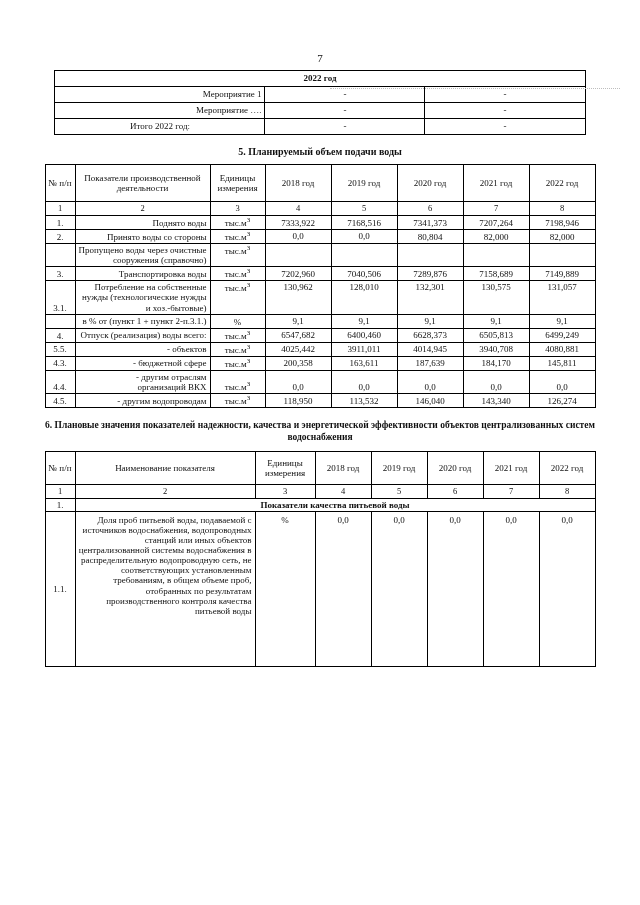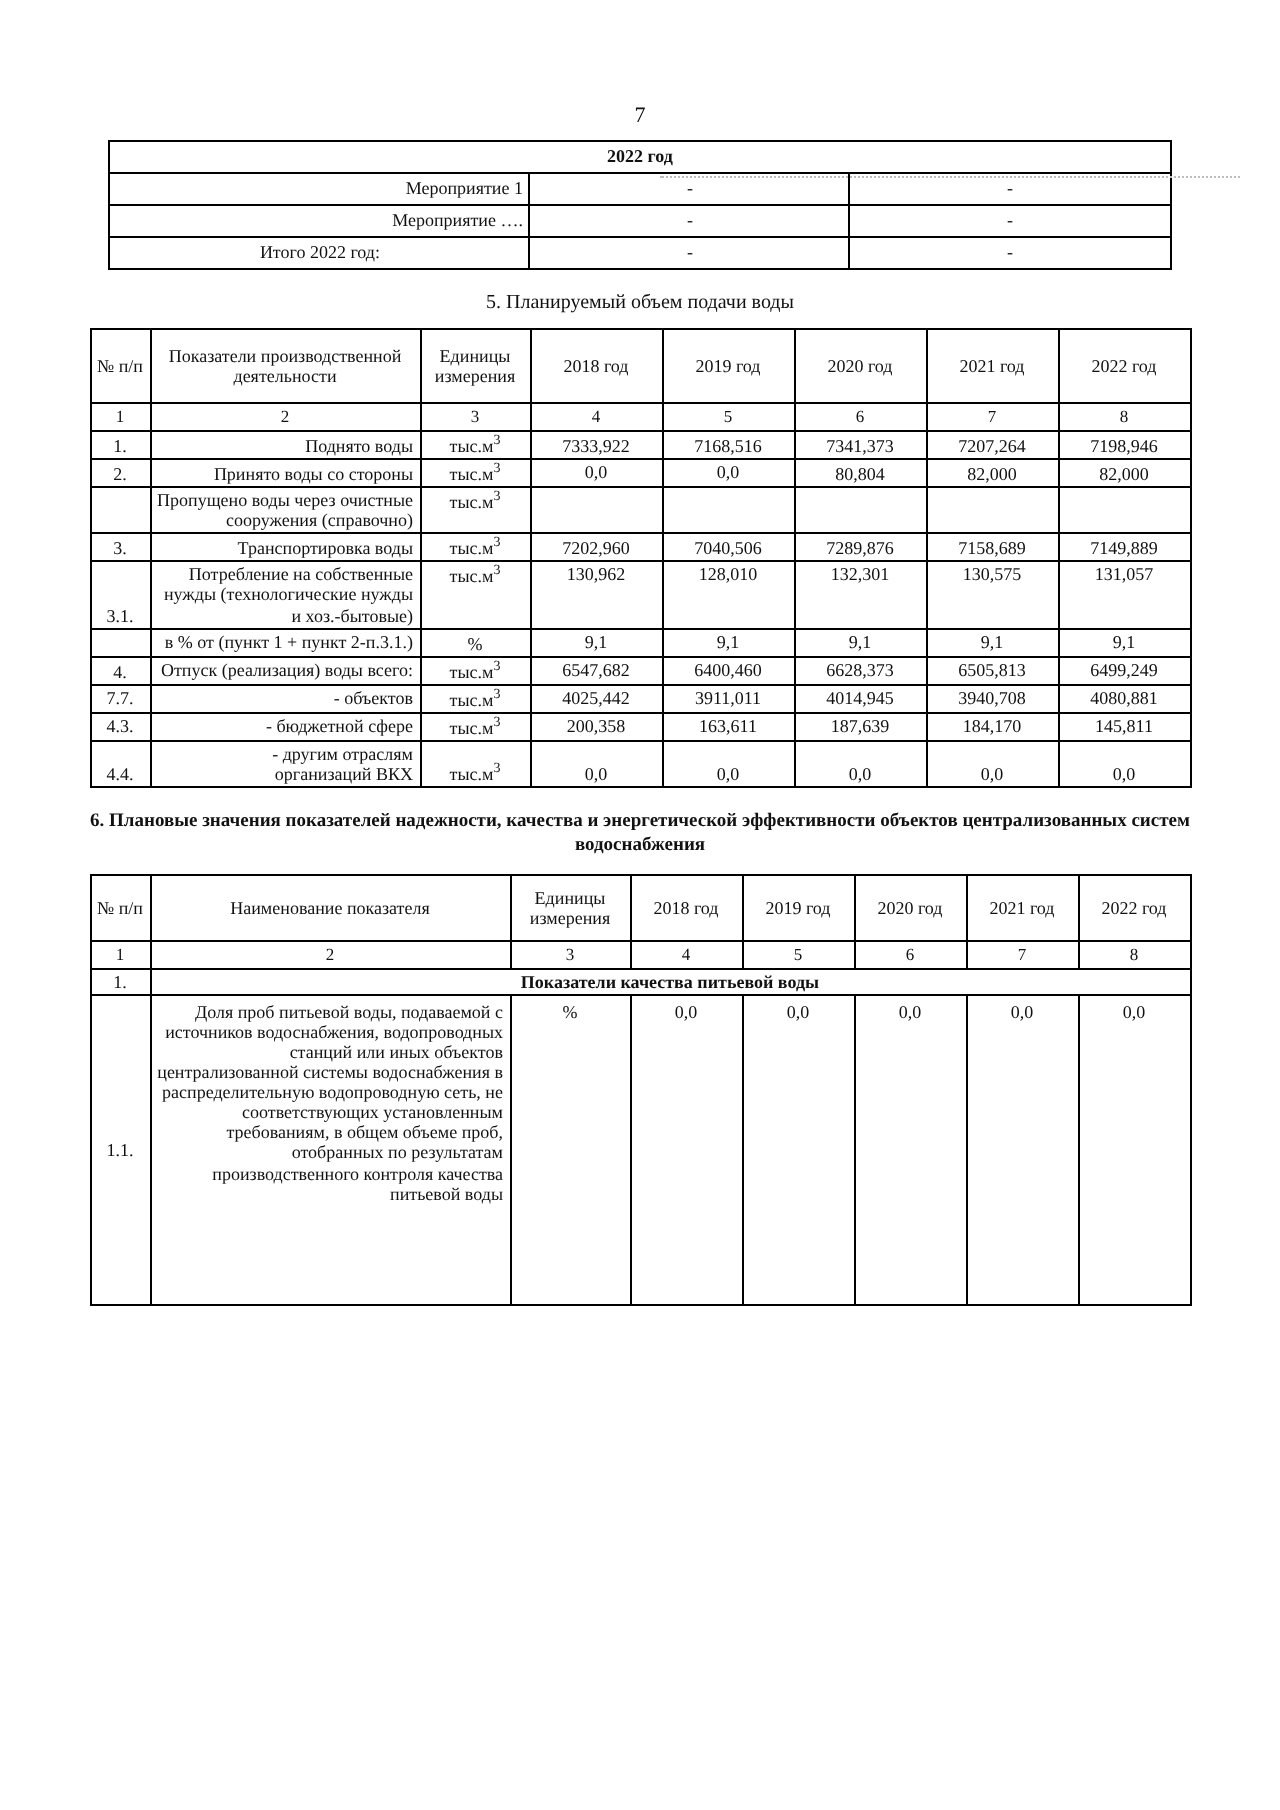--- a/index.html
+++ b/index.html
@@ -55,21 +55,21 @@
   
   .t1 {
     width: 530px;
     margin: 0 auto 0 auto;
   }
   .t1 td { height: 13px; }
 
   .section-title {
     text-align: center;
     font-size: 10px;
-    font-weight: normal;
+    font-weight: bold;
     margin: 11px 0 7px 0;
   }
   .section-title2 {
     text-align: center;
     font-size: 9.5px;
     font-weight: bold;
     margin: 12px 34px 7px 34px;
     line-height: 1.25;
   }
 
@@ -239,21 +239,21 @@
         <td class="l">Отпуск (реализация) воды всего:</td>
         <td class="c" style="vertical-align:top"><span>тыс.м</span><span class="sup">3</span></td>
         <td class="c" style="vertical-align:top">6547,682</td>
         <td class="c" style="vertical-align:top">6400,460</td>
         <td class="c" style="vertical-align:top">6628,373</td>
         <td class="c" style="vertical-align:top">6505,813</td>
         <td class="c" style="vertical-align:top">6499,249</td>
       </tr>
 
       <tr>
-        <td class="c">7.7.</td>
+        <td class="c">5.5.</td>
         <td class="l" style="padding-left:22px">- объектов</td>
         <td class="c"><span>тыс.м</span><span class="sup">3</span></td>
         <td class="c">4025,442</td>
         <td class="c">3911,011</td>
         <td class="c">4014,945</td>
         <td class="c">3940,708</td>
         <td class="c">4080,881</td>
       </tr>
 
 
@@ -272,20 +272,30 @@
         <td class="c" style="vertical-align:bottom">4.4.</td>
         <td class="l" style="padding-left:22px">- другим отраслям организаций ВКХ</td>
         <td class="c" style="vertical-align:bottom"><span>тыс.м</span><span class="sup">3</span></td>
         <td class="c" style="vertical-align:bottom">0,0</td>
         <td class="c" style="vertical-align:bottom">0,0</td>
         <td class="c" style="vertical-align:bottom">0,0</td>
         <td class="c" style="vertical-align:bottom">0,0</td>
         <td class="c" style="vertical-align:bottom">0,0</td>
       </tr>
 
+      <tr>
+        <td class="c" style="vertical-align:bottom">4.5.</td>
+        <td class="l" style="padding-left:22px">- другим водопроводам</td>
+        <td class="c"><span>тыс.м</span><span class="sup">3</span></td>
+        <td class="c">118,950</td>
+        <td class="c">113,532</td>
+        <td class="c">146,040</td>
+        <td class="c">143,340</td>
+        <td class="c">126,274</td>
+      </tr>
     </tbody>
   </table>
 
   <div class="section-title2">6. Плановые значения показателей надежности, качества и энергетической эффективности объектов централизованных систем водоснабжения</div>
 
   <table class="t3">
     <colgroup>
       <col style="width:30px">
       <col style="width:180px">
       <col style="width:60px">

